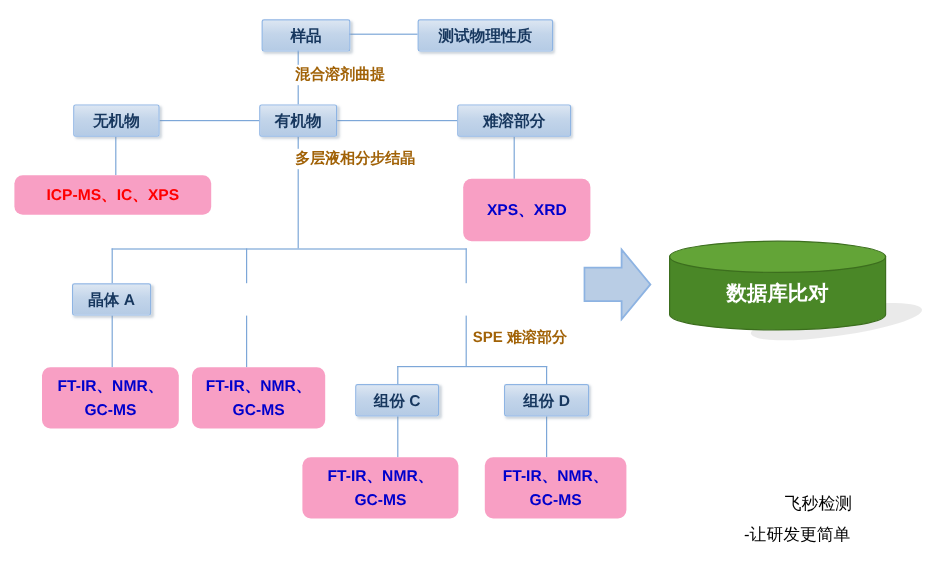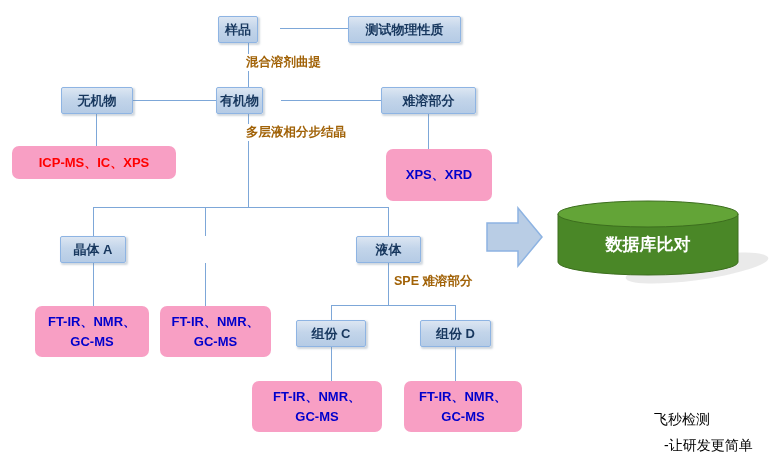--- a/index.html
+++ b/index.html
@@ -52,27 +52,26 @@
   <div class="line v" style="left:388px;top:207px;height:29px"></div>
   <div class="line v" style="left:93px;top:263px;height:43px"></div>
   <div class="line v" style="left:205px;top:263px;height:43px"></div>
   <div class="line v" style="left:388px;top:263px;height:42px"></div>
   <div class="line h" style="left:331px;top:305px;width:125px"></div>
   <div class="line v" style="left:331px;top:305px;height:15px"></div>
   <div class="line v" style="left:455px;top:305px;height:15px"></div>
   <div class="line v" style="left:331px;top:347px;height:34px"></div>
   <div class="line v" style="left:455px;top:347px;height:34px"></div>
 
-  <div class="node" style="left:218px;top:16px;width:40px">样品</div>
+  <div class="node" style="left:218px;top:16px;width:74px">样品</div>
   <div class="node" style="left:348px;top:16px;width:113px">测试物理性质</div>
   <div class="node" style="left:61px;top:87px;width:72px">无机物</div>
-  <div class="node" style="left:216px;top:87px;width:47px">有机物</div>
+  <div class="node" style="left:216px;top:87px;width:65px">有机物</div>
   <div class="node" style="left:381px;top:87px;width:95px">难溶部分</div>
   <div class="node" style="left:60px;top:236px;width:66px">晶体 A</div>
-  <div class="node" style="left:356px;top:236px;width:65px">液体</div>
   <div class="node" style="left:296px;top:320px;width:70px">组份 C</div>
   <div class="node" style="left:420px;top:320px;width:71px">组份 D</div>
 
   <div class="plabel" style="left:244px;top:54px">混合溶剂曲提</div>
   <div class="plabel" style="left:244px;top:124px">多层液相分步结晶</div>
   <div class="plabel" style="left:392px;top:273px">SPE 难溶部分</div>
 
   <div class="method red" style="left:12px;top:146px;width:164px;height:33px">
     <span>ICP-MS、IC、XPS</span>
   </div>
@@ -101,15 +100,15 @@
   </svg>
 
   <svg class="abs" style="left:552px;top:192px" width="219" height="100" viewBox="0 0 219 100">
     <ellipse cx="145" cy="76" rx="72" ry="12" transform="rotate(-8 145 76)" fill="#d9d9d9" opacity="0.55"></ellipse>
     <path d="M6,22 L6,70 A90,13 0 0 0 186,70 L186,22 Z" stroke="#3c6e1e" stroke-width="1" fill="#4a8727"></path>
     <ellipse cx="96" cy="22" rx="90" ry="13" stroke="#3c6e1e" stroke-width="1" fill="#63a437"></ellipse>
     <text x="96" y="58" text-anchor="middle" font-size="17" font-weight="bold" fill="#ffffff" font-family="Liberation Sans, DejaVu Sans, sans-serif">数据库比对</text>
   </svg>
 
   <div class="footer-text" style="left:654px;top:411px">飞秒检测</div>
-  <div class="footer-text" style="left:664px;top:437px">-让研发更简单</div>
+  <div class="footer-text" style="left:620px;top:437px">-让研发更简单</div>
 
 </div>
 
 </body></html>

